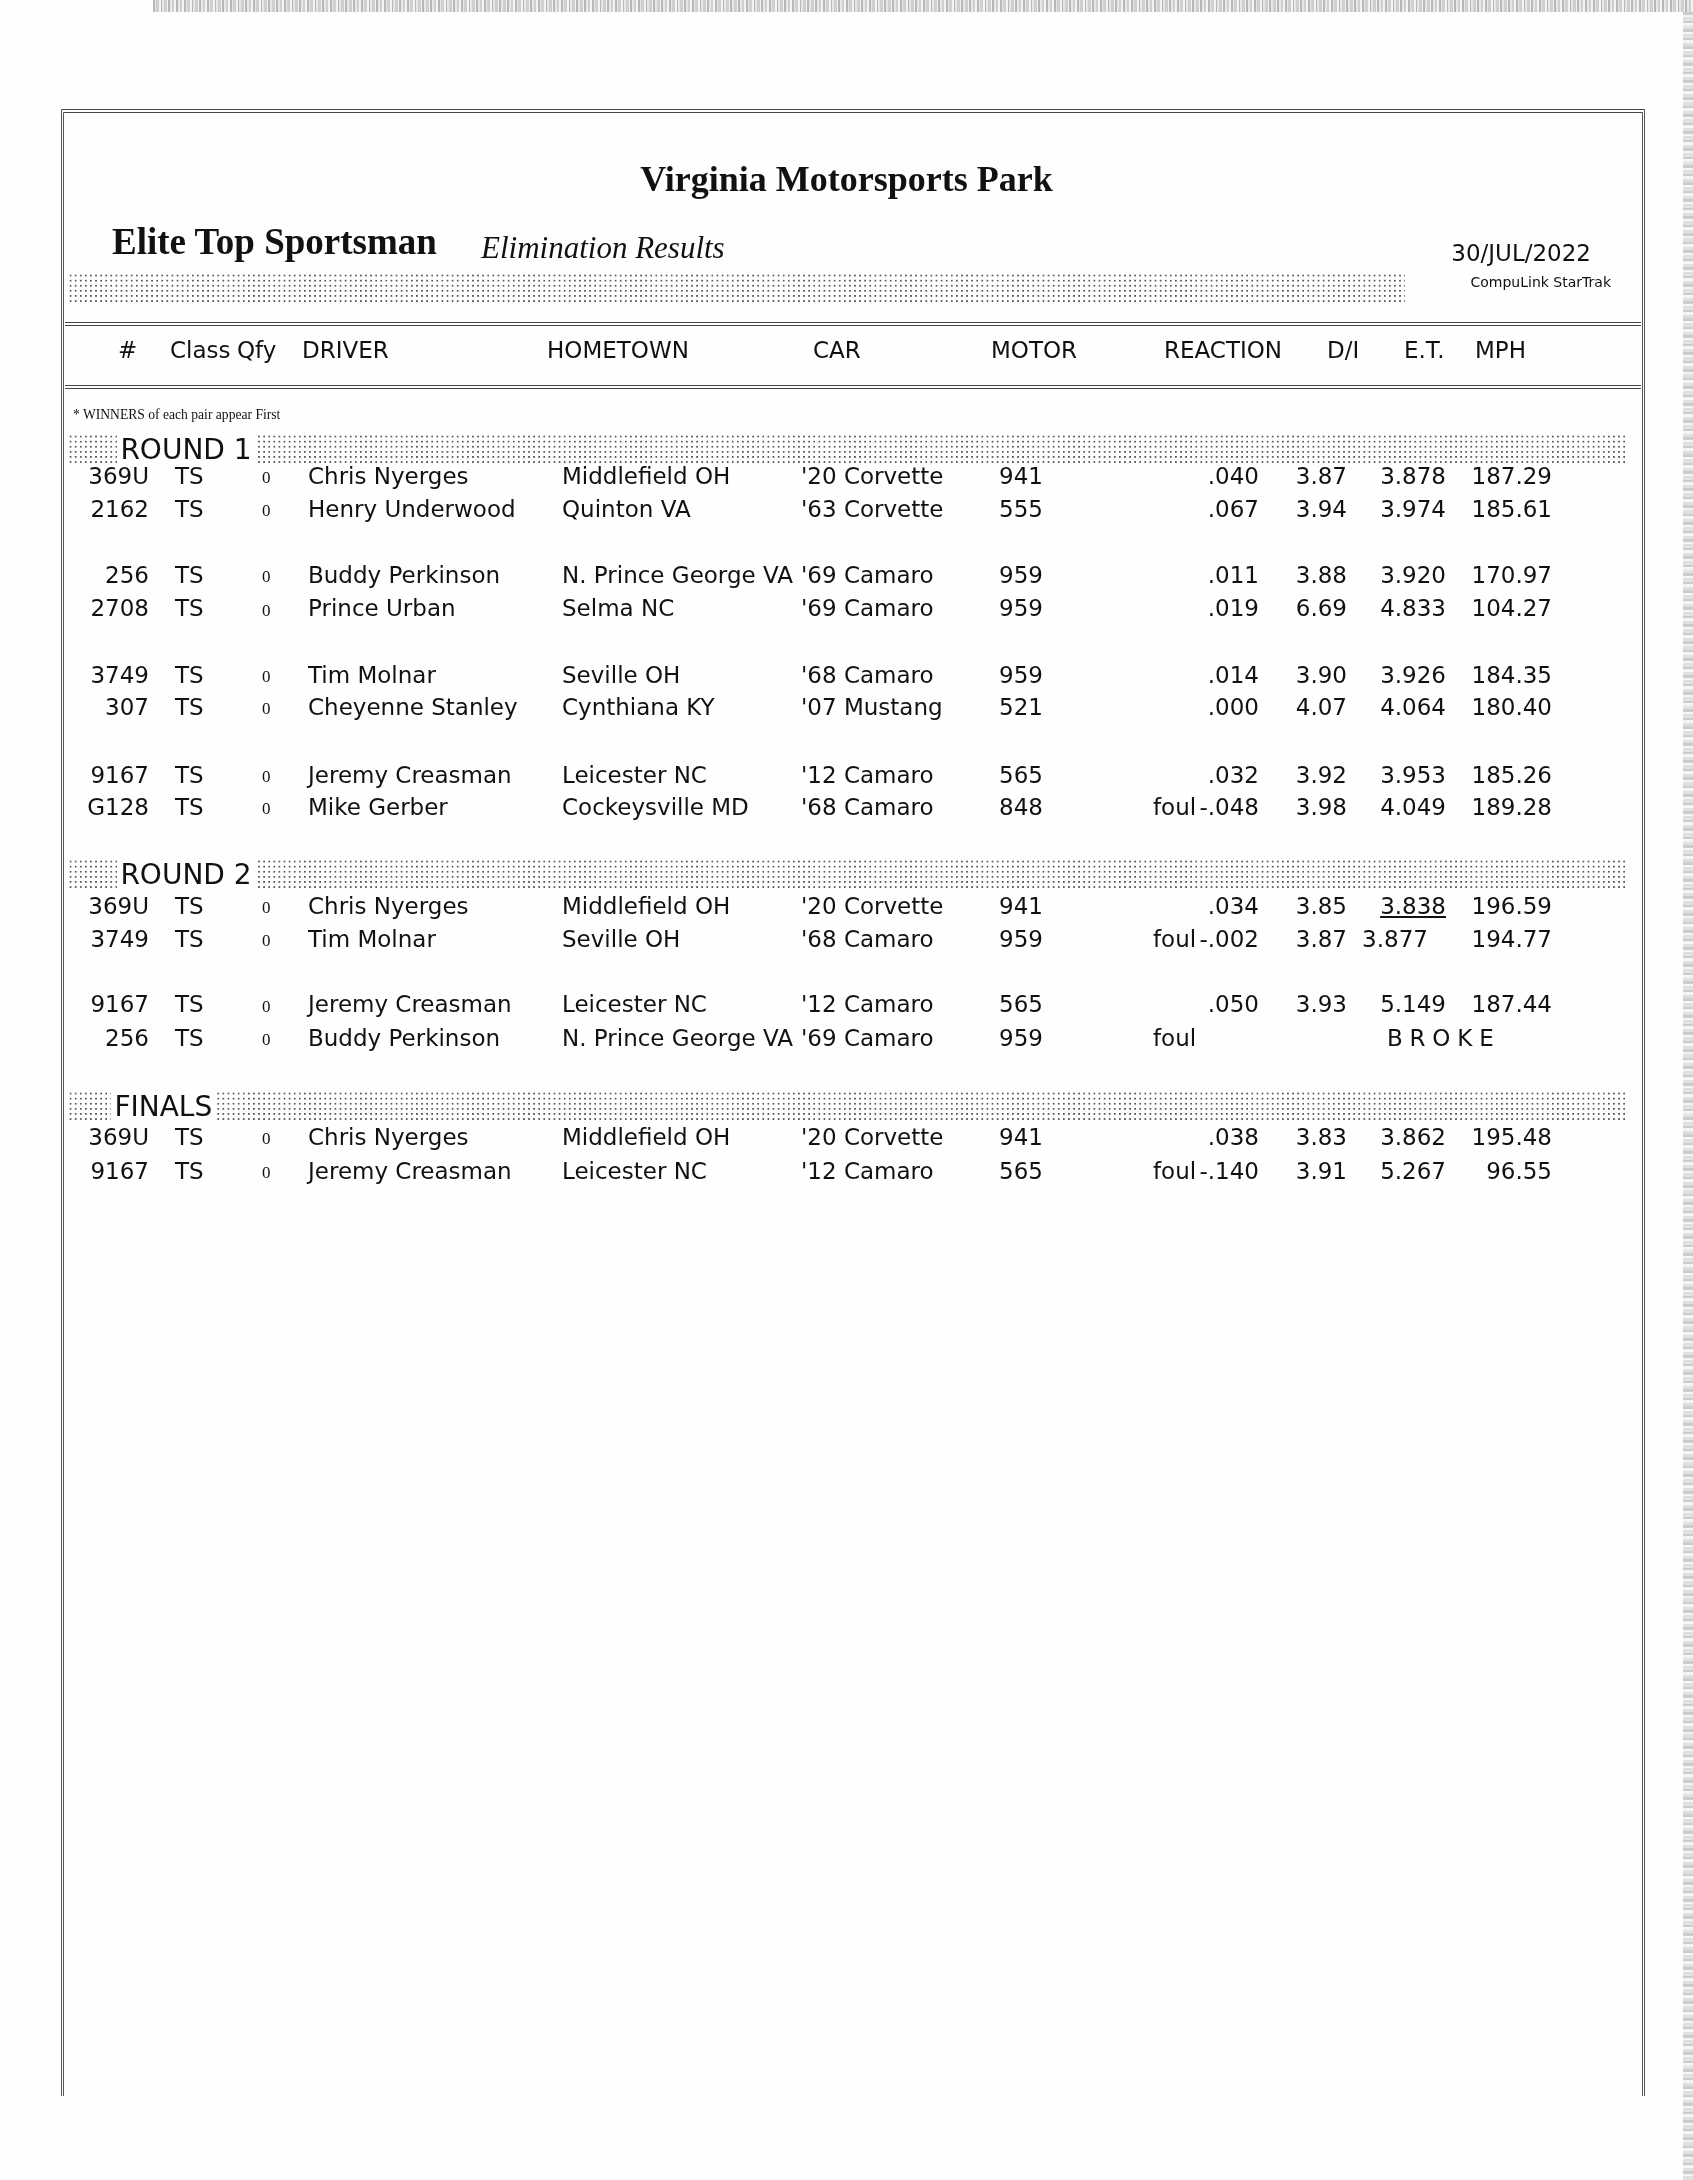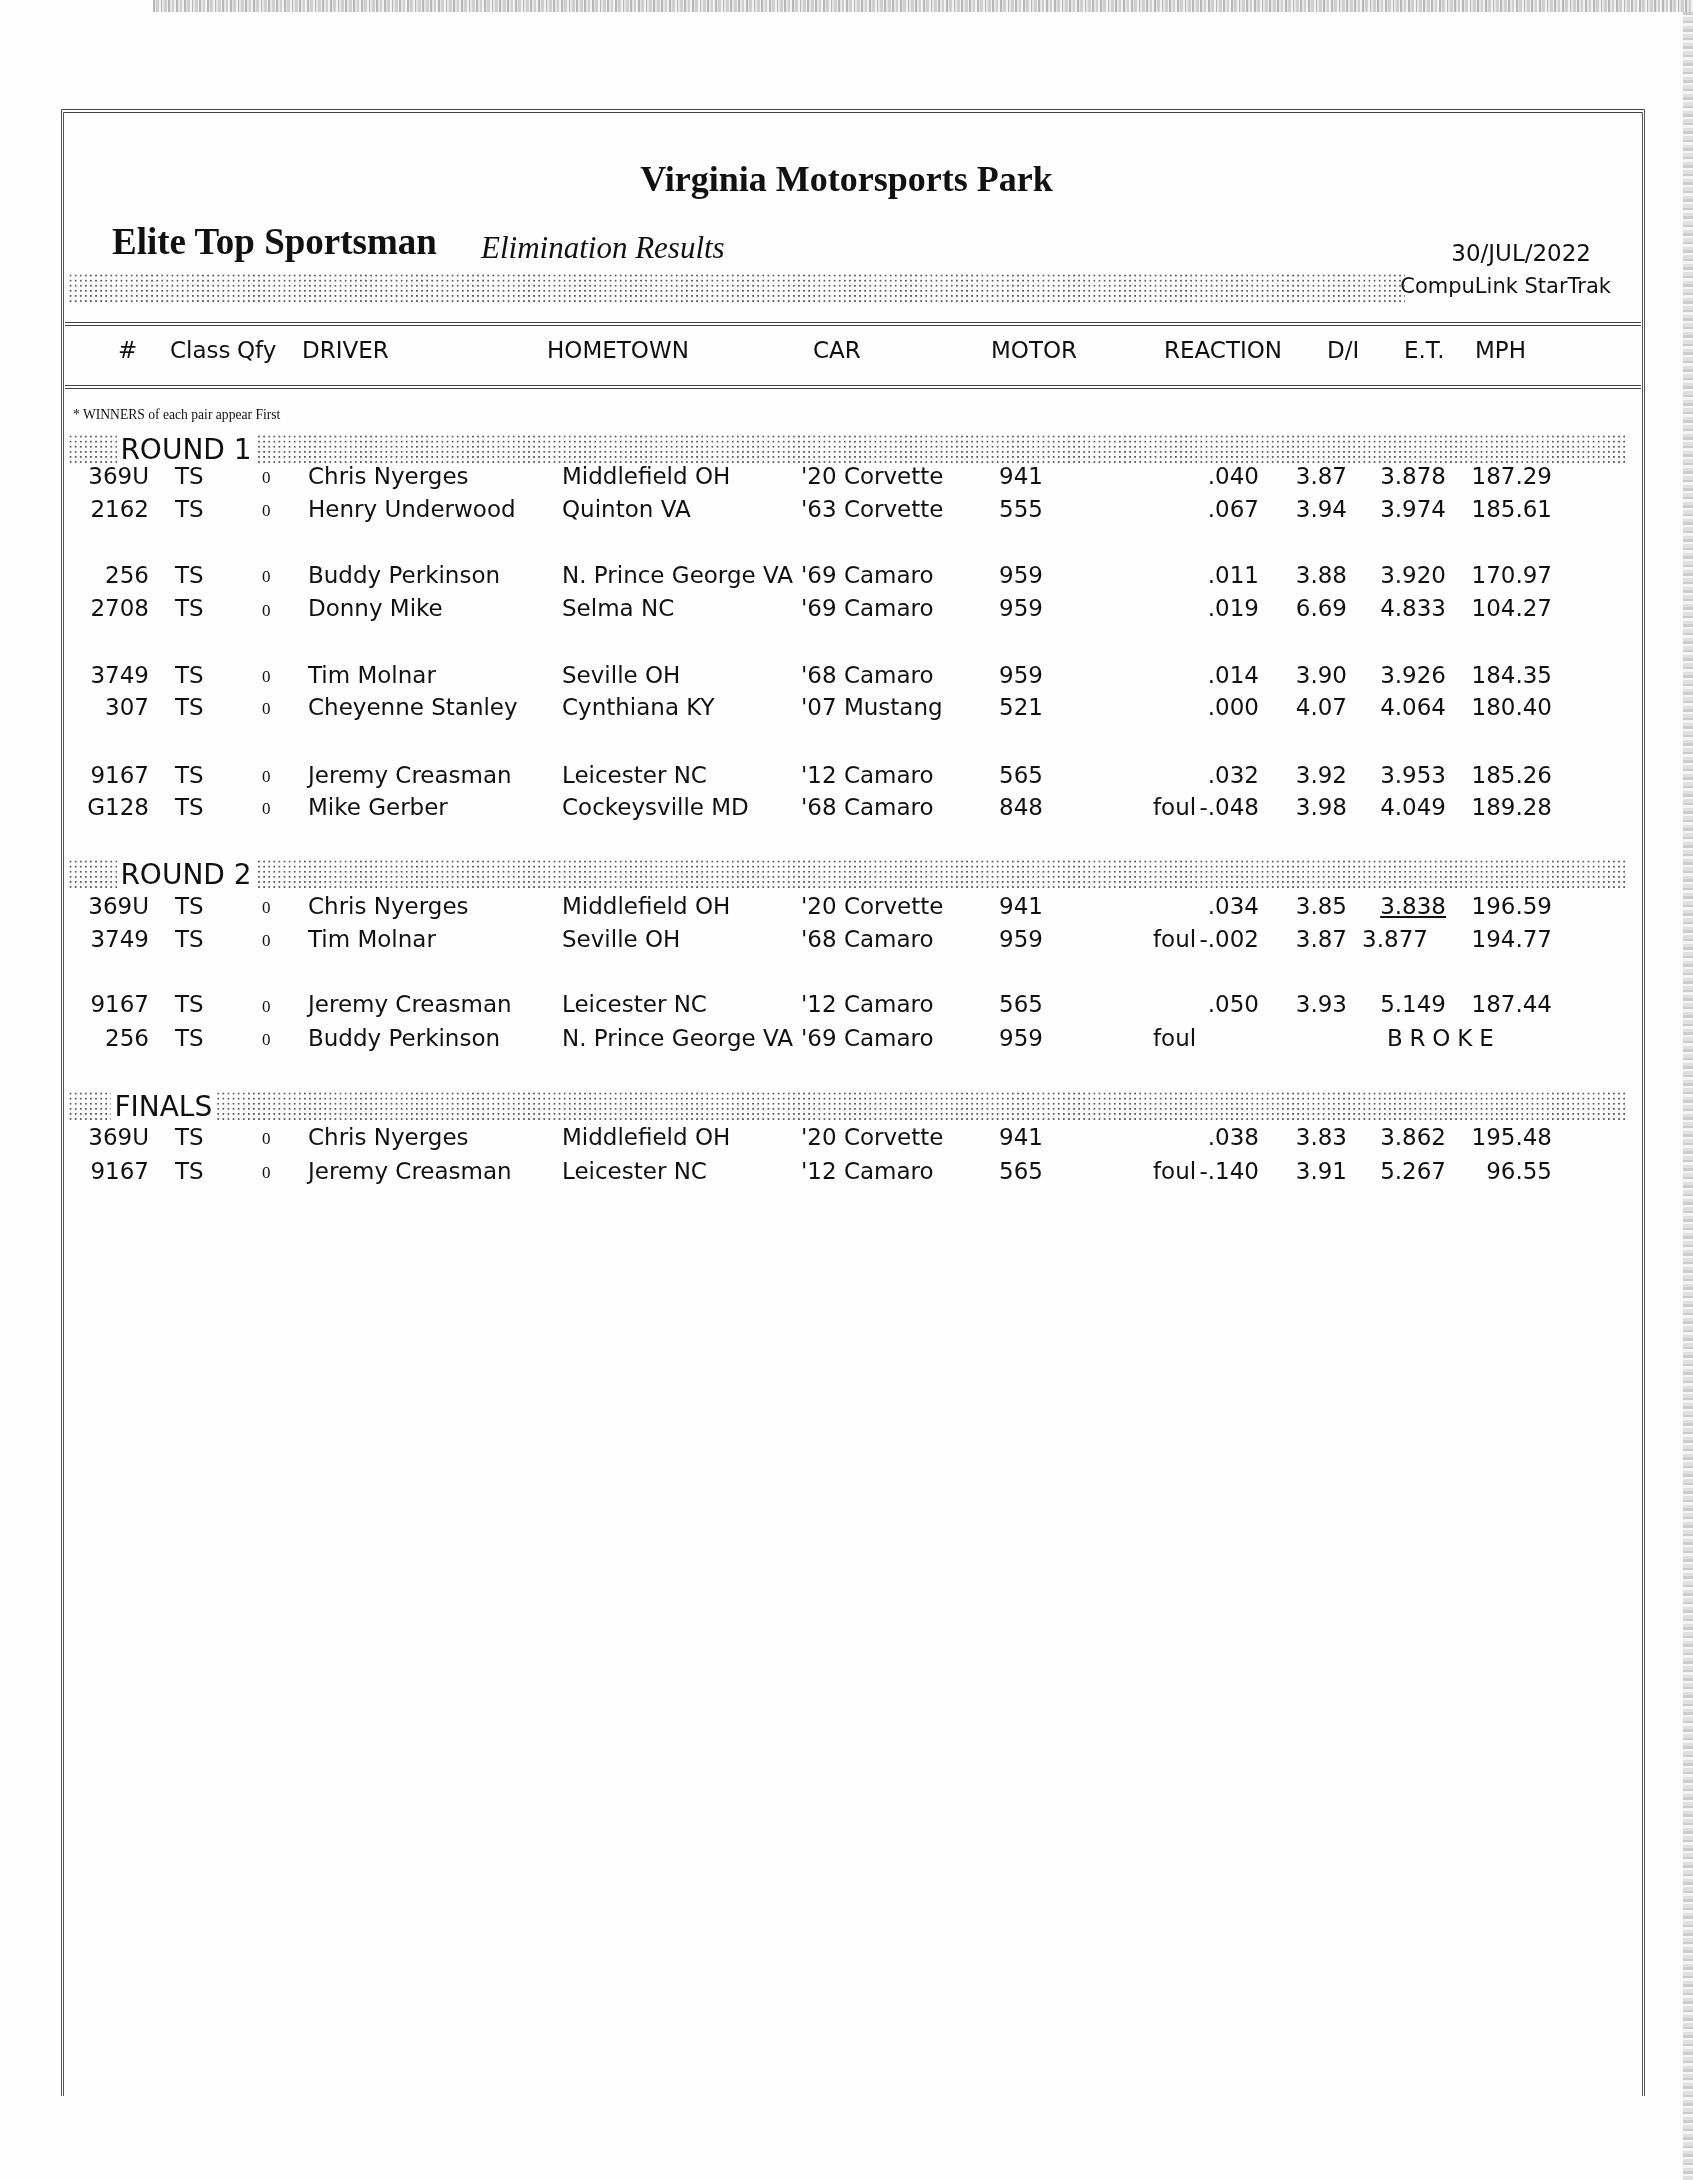--- a/index.html
+++ b/index.html
@@ -13,21 +13,21 @@
   .abs { position:absolute; white-space:nowrap; }
   .serif { font-family:"Liberation Serif", "DejaVu Serif", serif; }
   .sans { font-family:"DejaVu Sans", "Liberation Sans", sans-serif; }
   .title { left:0; width:1693px; text-align:center; top:158px; font-size:36px; font-weight:bold; }
   .cls-title { left:112px; top:220px; font-size:37px; font-weight:bold; }
   .cls-sub { left:481px; top:230px; font-size:31px; font-style:italic; }
   .date { right:102px; top:240px; font-size:23px; }
   .dots { background-image: radial-gradient(circle, #555 0.8px, transparent 1px);
           background-size:5.1px 5.1px; }
   .band-top { left:68px; top:273px; width:1337px; height:31px; }
-  .brand { right:82px; top:274px; font-size:21px;margin-left:16px; }
+  .brand { right:82px; top:274px; font-size:14px;margin-left:16px; }
   .hdr-line { position:absolute; left:65px; width:1576px; border-top:4.3px double #444; height:0; }
   .col-hdr { top:337px; font-size:23px; }
   .note { left:73px; top:407px; font-size:13.6px; font-family:"Liberation Serif", serif; }
   .round-band { position:absolute; left:68px; width:1559px; height:31px; }
   .round-label { position:absolute; top:0; font-size:28px; background:#fefefe; padding:0 3.4px; line-height:31px; }
   .row { font-size:23px; }
   .qfy { font-size:17px; font-family:"Liberation Serif", serif; }
   .broke { letter-spacing:6.8px; }
 </style>
 </head>
@@ -103,21 +103,21 @@
       <div class="abs row sans " style="left: 999px; top: 562px;">959</div>
       <div class="abs row sans " style="left: 1157px; width: 102px; text-align: right; top: 562px;">.011</div>
       <div class="abs row sans " style="left: 1262px; width: 85px; text-align: right; top: 562px;">3.88</div>
       <div class="abs row sans " style="left: 1344px; width: 102px; text-align: right; top: 562px;">3.920</div>
       <div class="abs row sans " style="left: 1450px; width: 102px; text-align: right; top: 562px;">170.97</div>
     </div>
     <div>
       <div class="abs row sans " style="left: 47px; width: 102px; text-align: right; top: 595px;">2708</div>
       <div class="abs row sans " style="left: 175px; top: 595px;">TS</div>
       <div class="abs row sans qfy" style="left: 262px; top: 601px;">0</div>
-      <div class="abs row sans " style="left: 308px; top: 595px;">Donny Mike</div>
+      <div class="abs row sans " style="left: 308px; top: 595px;">Prince Urban</div>
       <div class="abs row sans " style="left: 562px; top: 595px;">Selma  NC</div>
       <div class="abs row sans " style="left: 801px; top: 595px;">'69 Camaro</div>
       <div class="abs row sans " style="left: 999px; top: 595px;">959</div>
       <div class="abs row sans " style="left: 1157px; width: 102px; text-align: right; top: 595px;">.019</div>
       <div class="abs row sans " style="left: 1262px; width: 85px; text-align: right; top: 595px;">6.69</div>
       <div class="abs row sans " style="left: 1344px; width: 102px; text-align: right; top: 595px;">4.833</div>
       <div class="abs row sans " style="left: 1450px; width: 102px; text-align: right; top: 595px;">104.27</div>
     </div>
     <div>
       <div class="abs row sans " style="left: 47px; width: 102px; text-align: right; top: 662px;">3749</div>

